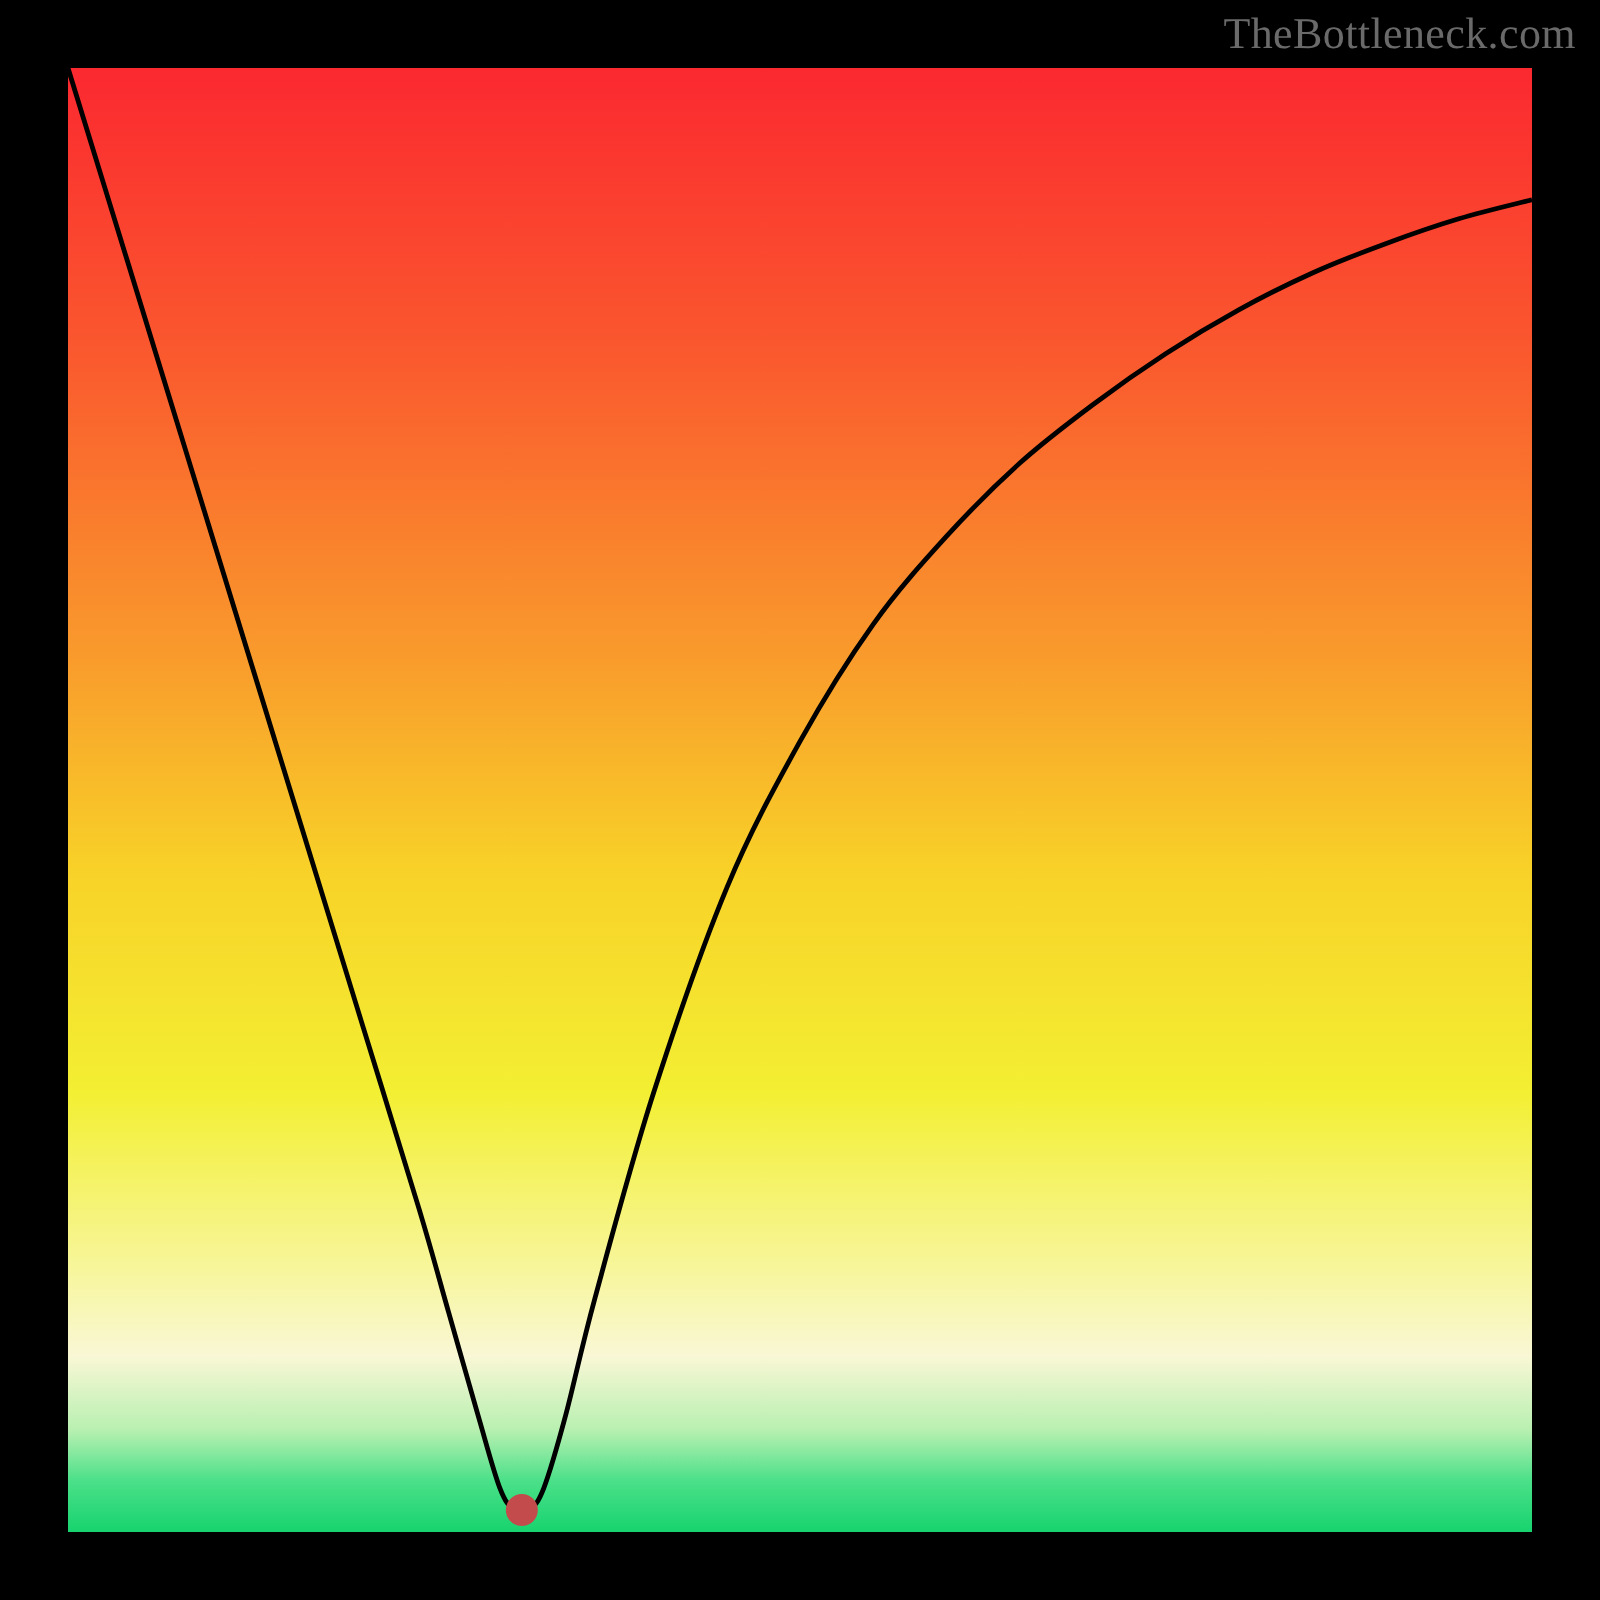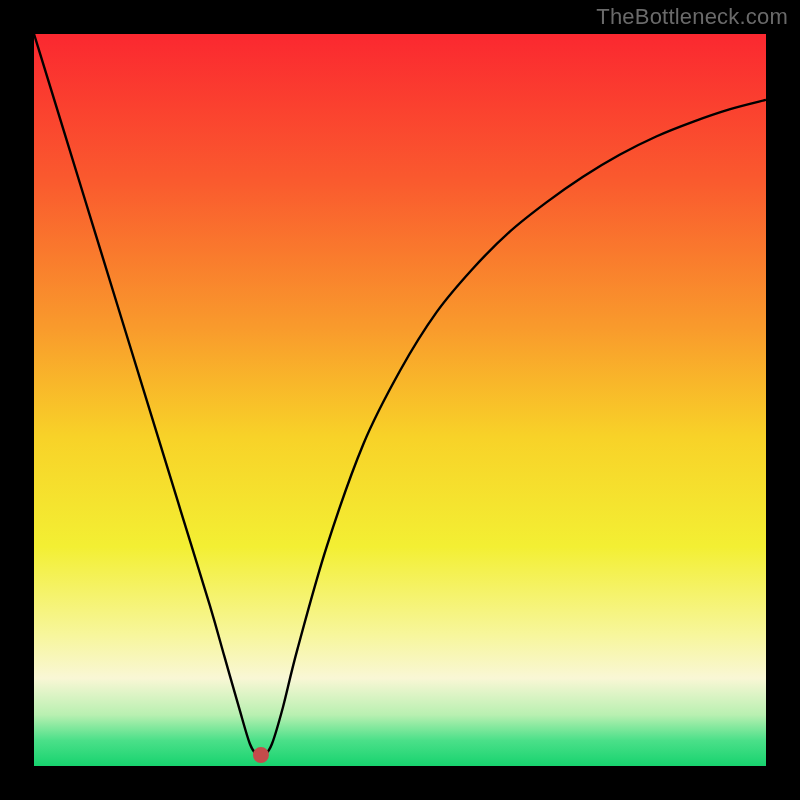--- a/index.html
+++ b/index.html
@@ -18,21 +18,21 @@
     background: #000;
   }
   .watermark {
     position: absolute;
     top: 4px;
     right: 12px;
     color: #6a6a6a;
     font-size: 22px;
     font-weight: 500;
     letter-spacing: 0.2px;
-    font-family: Liberation Sans, sans-serif;
+    font-family: Liberation Serif, serif;
   }
   .plot-area {
     position: absolute;
     left: 34px;
     top: 34px;
     width: 732px;
     height: 732px;
     box-sizing: border-box;
   }
   svg { display: block; }

